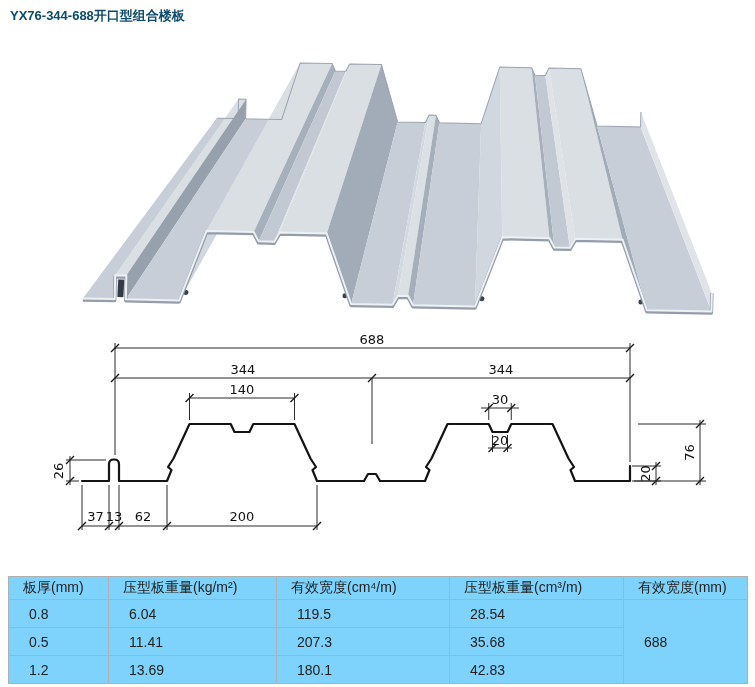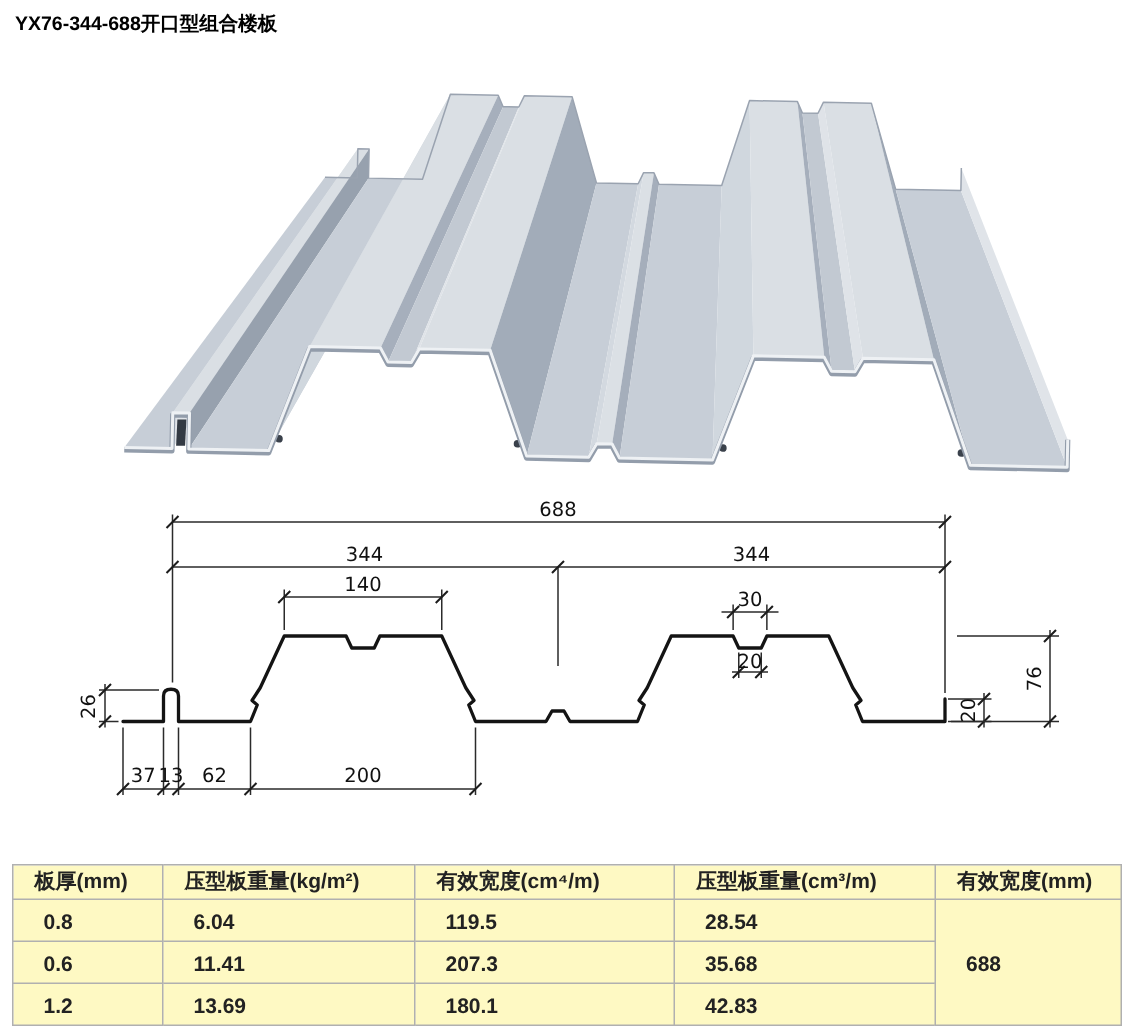--- a/index.html
+++ b/index.html
@@ -1,35 +1,35 @@
 <!DOCTYPE html>
 <html><head>
 <meta charset="utf-8">
 <style>
   * { margin:0; padding:0; box-sizing:border-box; }
   body { background:#fff; font-family:"Liberation Sans", sans-serif; }
   .page { position:relative; width:755px; height:687px; background:#ffffff; overflow:hidden; }
-  .title { position:absolute; left:10px; top:7px; font-size:13px; font-weight:bold; color:#000000; }
+  .title { position:absolute; left:10px; top:7px; font-size:13px; font-weight:bold; color:#0c4a6e; }
   .render-svg { position:absolute; left:0; top:0; }
   .drawing-svg { position:absolute; left:0; top:330px; }
   
   .fPan{fill:#c7ced7}.fTop{fill:#dadfe4}.fLit{fill:#d0d7de}.fDark{fill:#a2acb9}
   .fWallL{fill:#e0e4e9}.fWallD{fill:#97a1ae}.fNotchL{fill:#a6afbc}.fNotchB{fill:#c2c9d2}
   .fNotchR{fill:#dfe3e8}.fBumpL{fill:#d3d9e0}.fBumpT{fill:#dbe0e5}.fBumpR{fill:#a5aebb}
   .edgeDark{fill:none;stroke:#939dab;stroke-width:3.5;stroke-linejoin:round}
   .edgeLight{fill:none;stroke:#eef1f4;stroke-width:2;stroke-linejoin:round}
   .rearEdge{fill:none;stroke:#9aa3b0;stroke-width:1;stroke-linejoin:round}
   
   .profile{fill:none;stroke:#141414;stroke-width:2.2;stroke-linejoin:round;stroke-linecap:round}
   .dim{stroke:#2b2b2b;stroke-width:1;fill:none}
   .tick{stroke:#1c1c1c;stroke-width:1.4;fill:none}
   .dimtxt{font-size:13px;fill:#111;font-family:"DejaVu Sans", sans-serif;}
   
   .spec-table { position:absolute; left:8px; top:576px; border-collapse:collapse; table-layout:fixed; font-size:14px; color:#222; }
-  .spec-table th, .spec-table td { border:1px solid #b0b0b0; font-weight:bold; text-align:left; padding:0 0 0 20px; background:#fef9c3; }
+  .spec-table th, .spec-table td { border:1px solid #b0b0b0; font-weight:normal; text-align:left; padding:0 0 0 20px; background:#7dd3fc; }
   .spec-table th { height:23px; padding-left:14px; white-space:nowrap; }
   .spec-table td { height:28px;margin-top:35px; }
 </style>
 </head>
 <body>
 
 <div class="page">
 
   <div class="title">YX76-344-688开口型组合楼板</div>
 
@@ -164,21 +164,21 @@
       <th>有效宽度(mm)</th>
     </tr>
     <tr>
       <td>0.8</td>
       <td>6.04</td>
       <td>119.5</td>
       <td>28.54</td>
       <td rowspan="3">688</td>
     </tr>
     <tr>
-      <td>0.6</td>
+      <td>0.5</td>
       <td>11.41</td>
       <td>207.3</td>
       <td>35.68</td>
     </tr>
     <tr>
       <td>1.2</td>
       <td>13.69</td>
       <td>180.1</td>
       <td>42.83</td>
     </tr>

